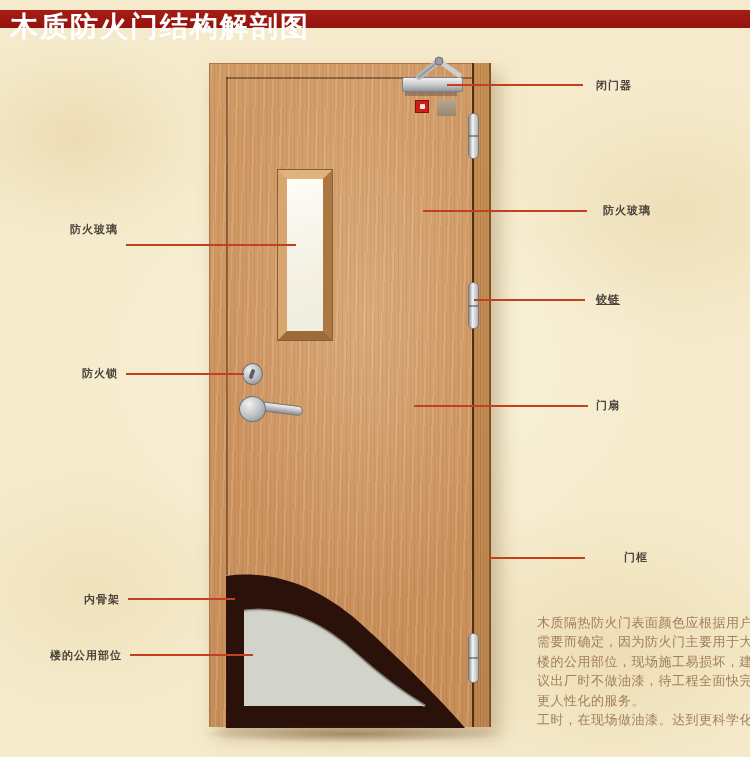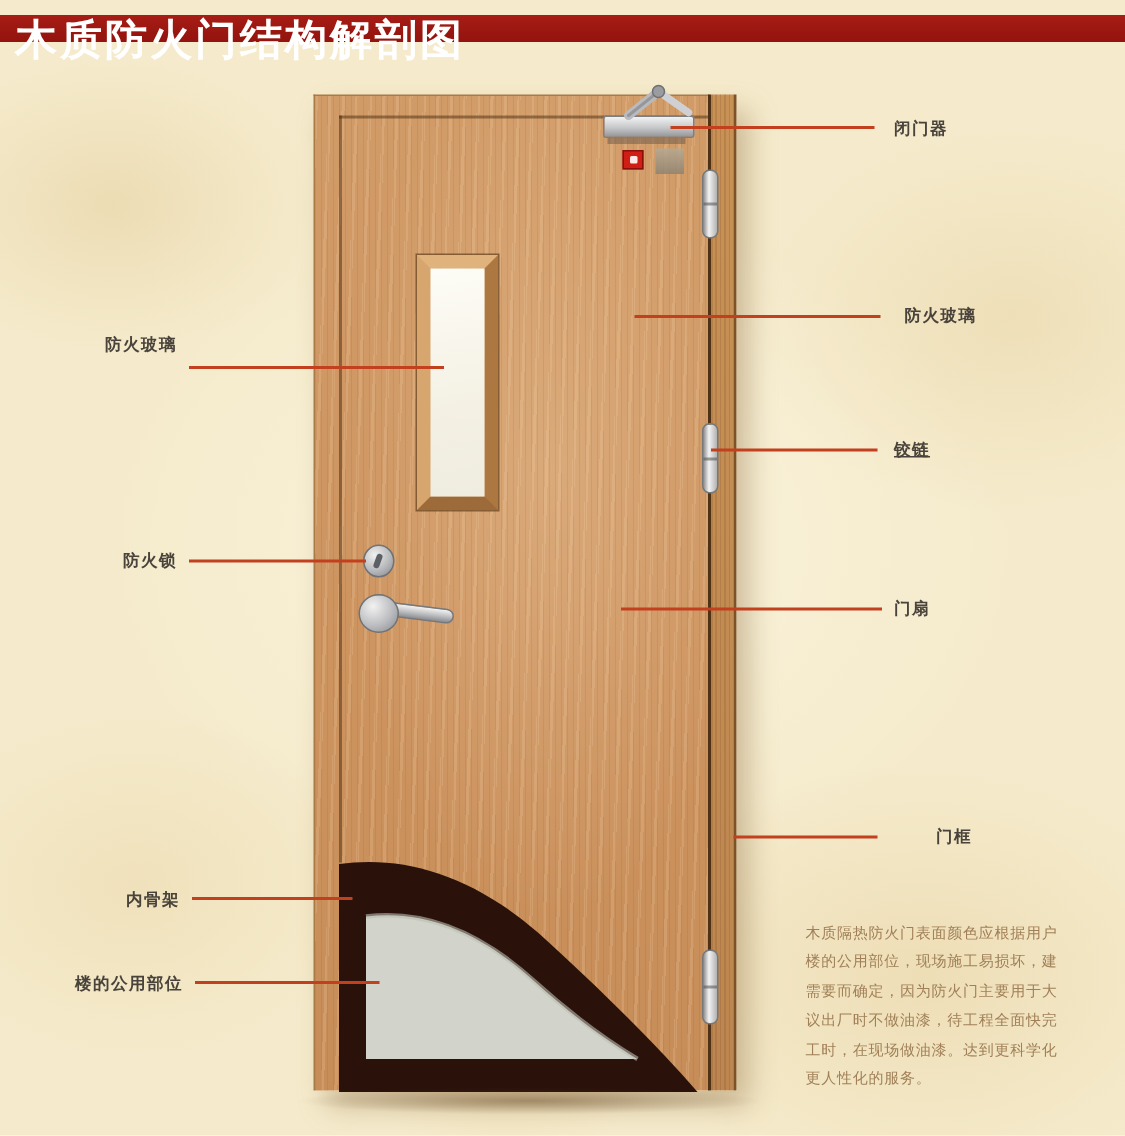--- a/index.html
+++ b/index.html
@@ -96,21 +96,21 @@
   }
   .cutaway{position:absolute;left:0;top:504px;width:262px;height:161px;}
   .floor-shadow{
     position:absolute;left:198px;top:725px;width:310px;height:18px;
     background:radial-gradient(closest-side, rgba(95,65,30,.45), rgba(95,65,30,0));
   }
   
   .leader{position:absolute;height:2px;background:#c2401e;}
   .lbl{position:absolute;font-size:11px;font-weight:600;color:#49433b;letter-spacing:1px;white-space:nowrap;}
   .lbl-left{text-align:right;}
-  .desc{position:absolute;left:537px;top:613px;width:205px;color:#a18059;font-size:10px;letter-spacing:.5px;}
+  .desc{position:absolute;left:537px;top:613px;width:205px;color:#a18059;font-size:13px;letter-spacing:.5px;}
   .desc div{line-height:19.4px;white-space:nowrap;}
 </style>
 </head>
 <body>
 
 <div class="stage">
 
   <div class="title-banner">木质防火门结构解剖图</div>
 
   <div class="door">
@@ -179,20 +179,20 @@
   <div class="lbl lbl-left" style="right:628px;top:648px;">楼的公用部位</div>
 
   <div class="lbl" style="left:596px;top:78px;">闭门器</div>
   <div class="lbl" style="left:603px;top:203px;">防火玻璃</div>
   <div class="lbl" style="left:596px;top:292px;text-decoration:underline;">铰链</div>
   <div class="lbl" style="left:596px;top:398px;">门扇</div>
   <div class="lbl" style="left:596px;top:550px;margin-left:28px;">门框</div>
 
   <div class="desc">
     <div>木质隔热防火门表面颜色应根据用户</div>
+    <div>需要而确定，因为防火门主要用于大</div>
     <div>楼的公用部位，现场施工易损坏，建</div>
-    <div>需要而确定，因为防火门主要用于大</div>
     <div>议出厂时不做油漆，待工程全面快完</div>
+    <div>更人性化的服务。</div>
     <div>工时，在现场做油漆。达到更科学化</div>
-    <div>更人性化的服务。</div>
   </div>
 
 </div>
 
 </body></html>

